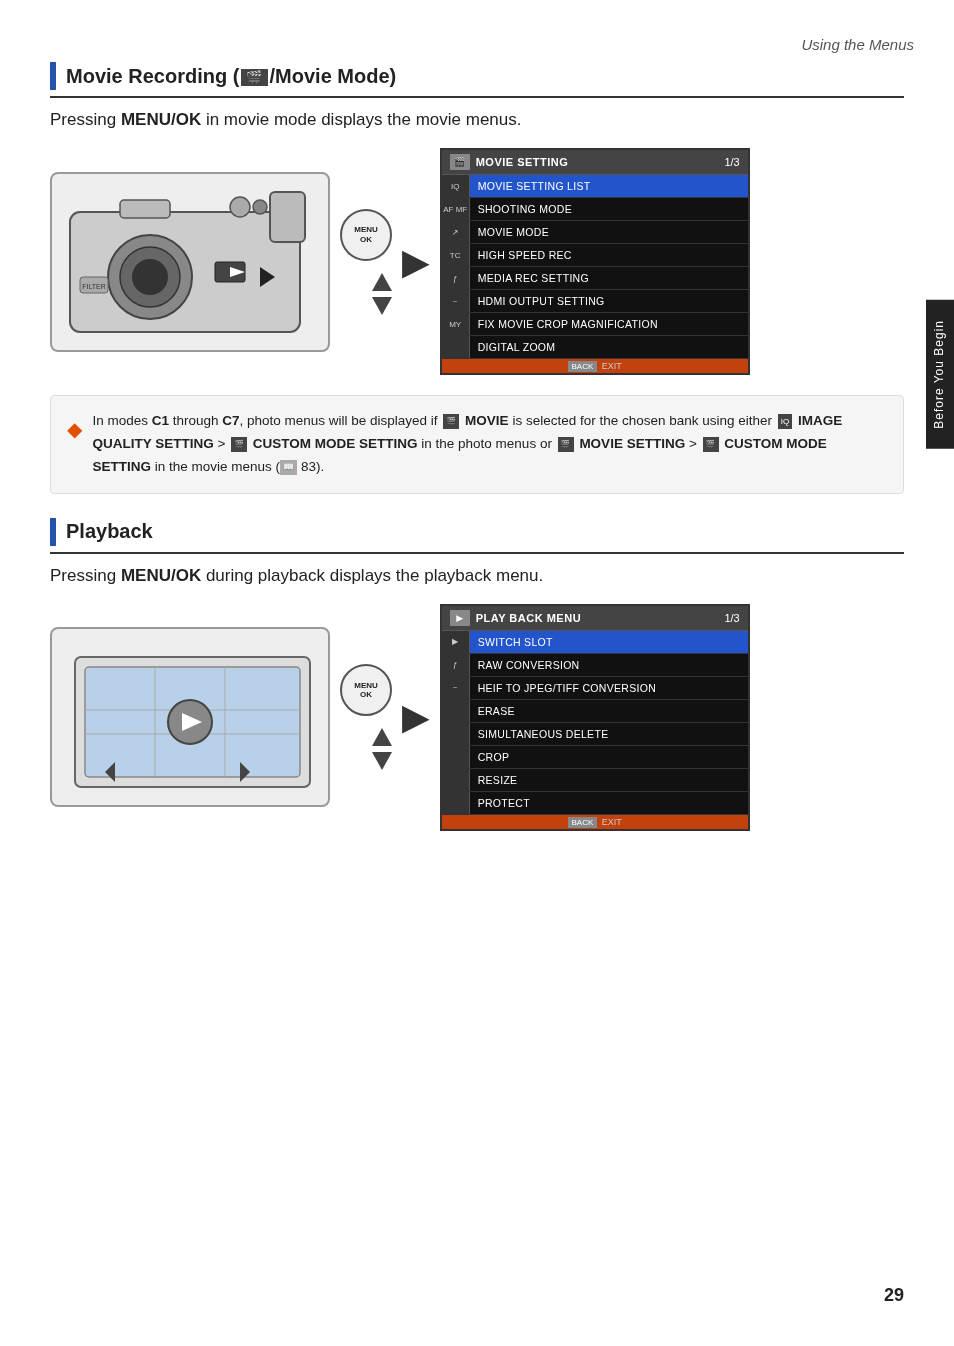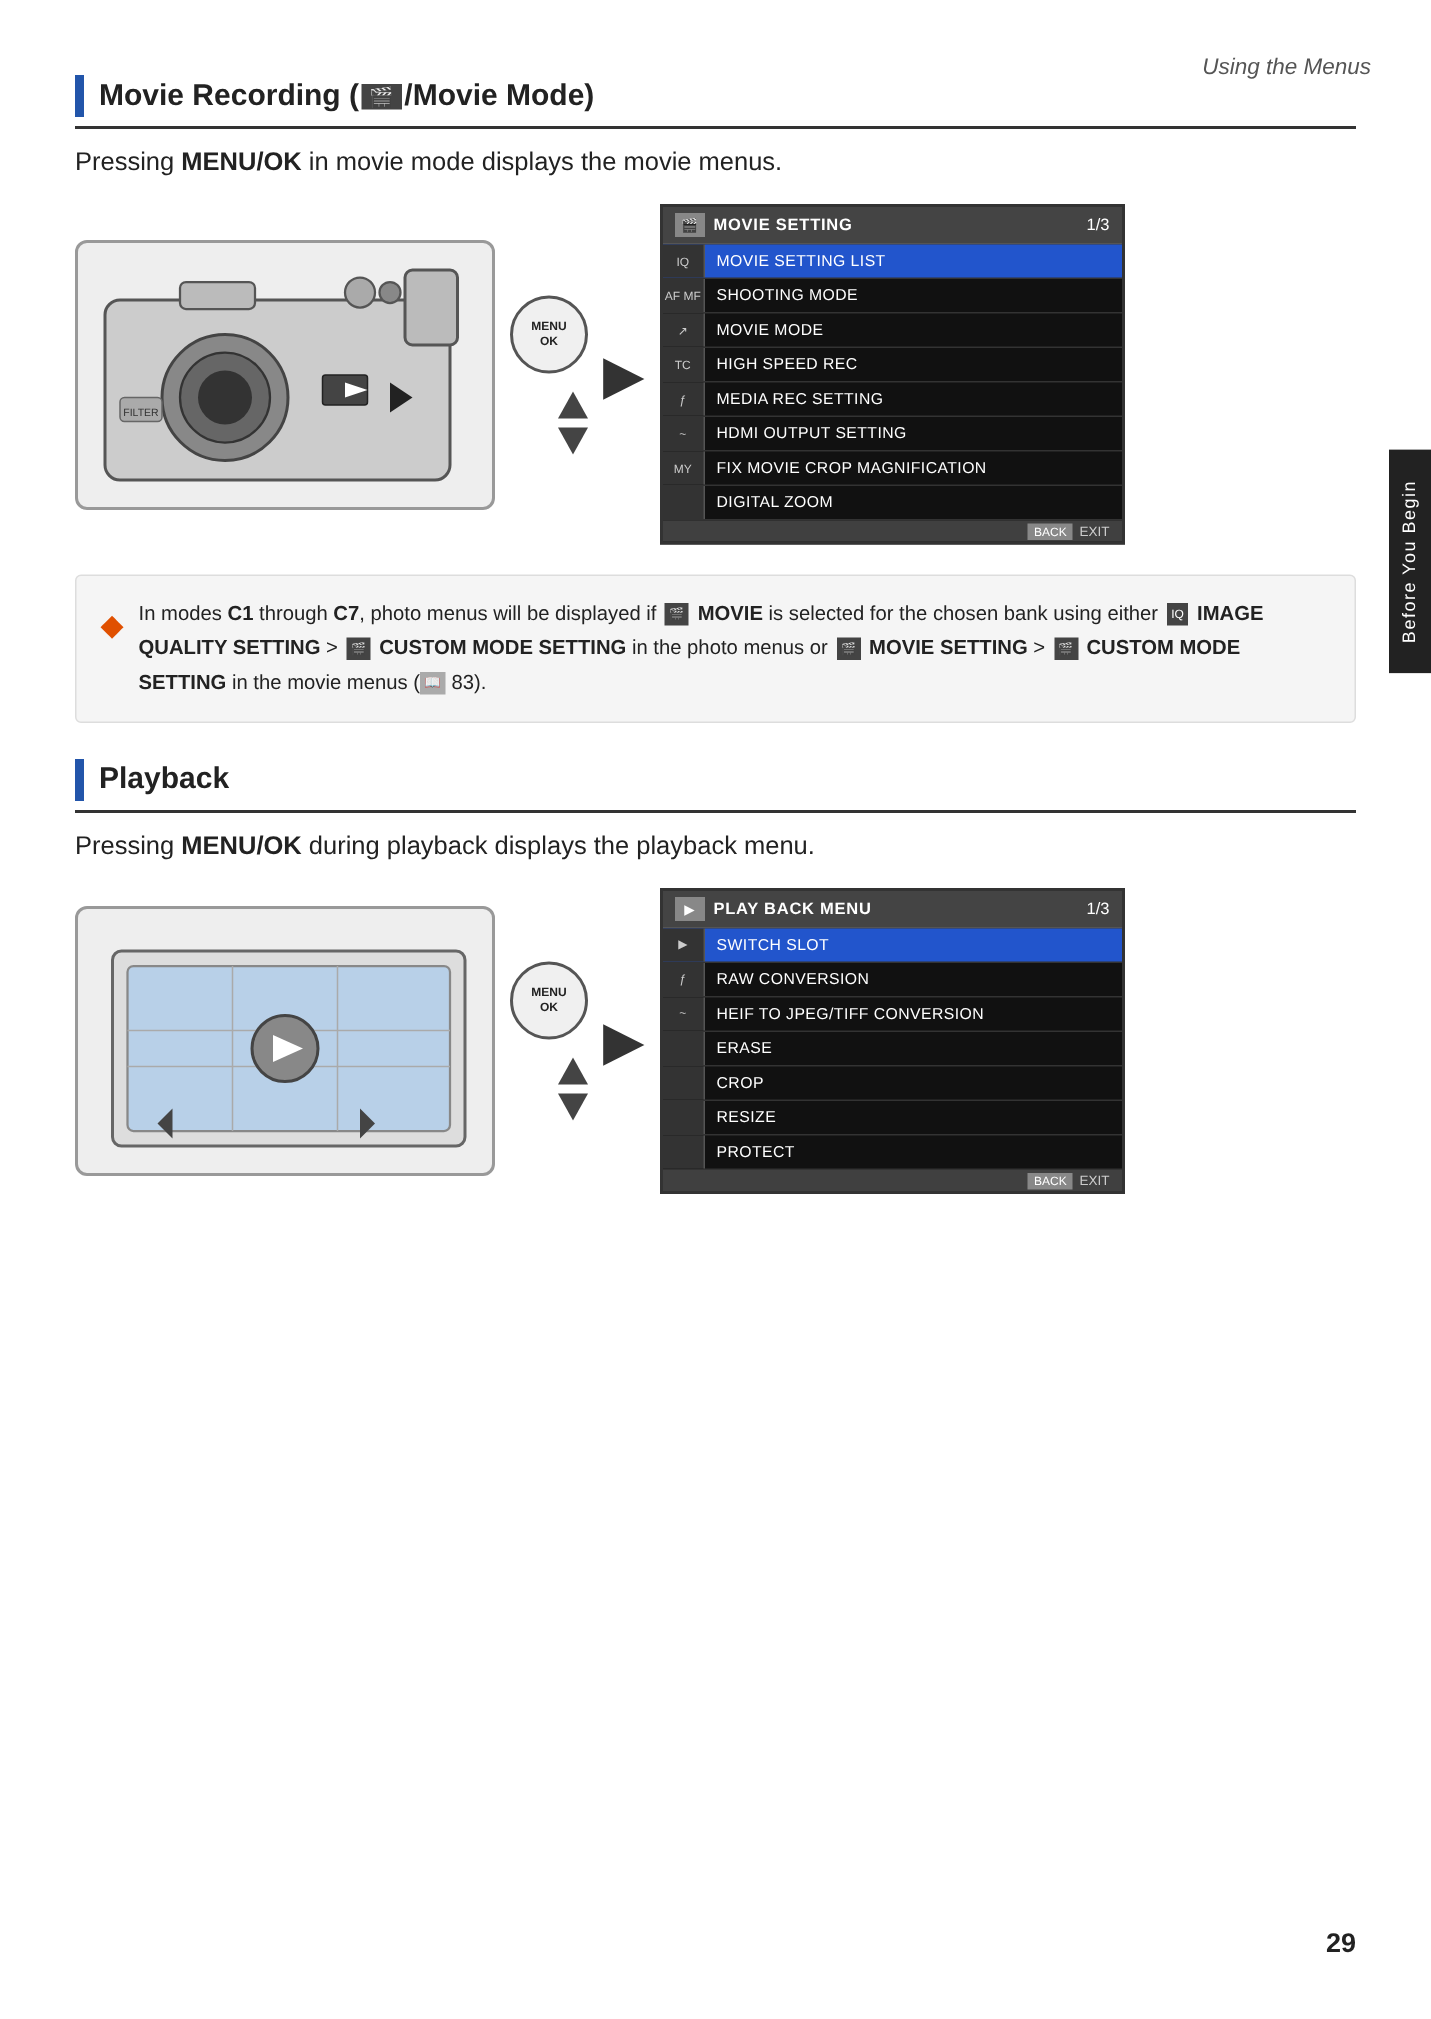--- a/index.html
+++ b/index.html
@@ -43,21 +43,21 @@
     .page-number {
       position: absolute;
       bottom: 40px;
       right: 50px;
       font-size: 18px;
       font-weight: bold;
     }
 
     
     .content {
-      padding: 30px 50px 60px 50px;
+      padding: 42px 50px 60px 50px;
     }
 
     
     .section-heading {
       display: flex;
       align-items: center;
       border-bottom: 2px solid #333;
       padding-bottom: 6px;
       margin-bottom: 12px;
       margin-top: 20px;
@@ -203,22 +203,22 @@
     }
 
     .menu-item-label {
       padding: 2px 8px;
       font-size: 10.5px;
       letter-spacing: 0.3px;
       color: #fff;
     }
 
     .menu-footer {
-      background: #404040;
-      text-align: right;
+      background: #c2410c;
+      text-align: center;
       padding: 2px 8px;
       font-size: 9px;
       color: #ccc;
     }
 
     .menu-footer-btn {
       background: #888;
       color: #fff;
       padding: 1px 4px;
       font-size: 8px;
@@ -457,20 +457,24 @@
           <div class="menu-item-row">
       <div class="menu-item-icon">~</div>
       <span class="menu-item-label">HEIF TO JPEG/TIFF CONVERSION</span>
     </div>
           <div class="menu-item-row">
       <div class="menu-item-icon"></div>
       <span class="menu-item-label">ERASE</span>
     </div>
           <div class="menu-item-row">
       <div class="menu-item-icon"></div>
+      <span class="menu-item-label">SIMULTANEOUS DELETE</span>
+    </div>
+          <div class="menu-item-row">
+      <div class="menu-item-icon"></div>
       <span class="menu-item-label">CROP</span>
     </div>
           <div class="menu-item-row">
       <div class="menu-item-icon"></div>
       <span class="menu-item-label">RESIZE</span>
     </div>
           <div class="menu-item-row">
       <div class="menu-item-icon"></div>
       <span class="menu-item-label">PROTECT</span>
     </div>

